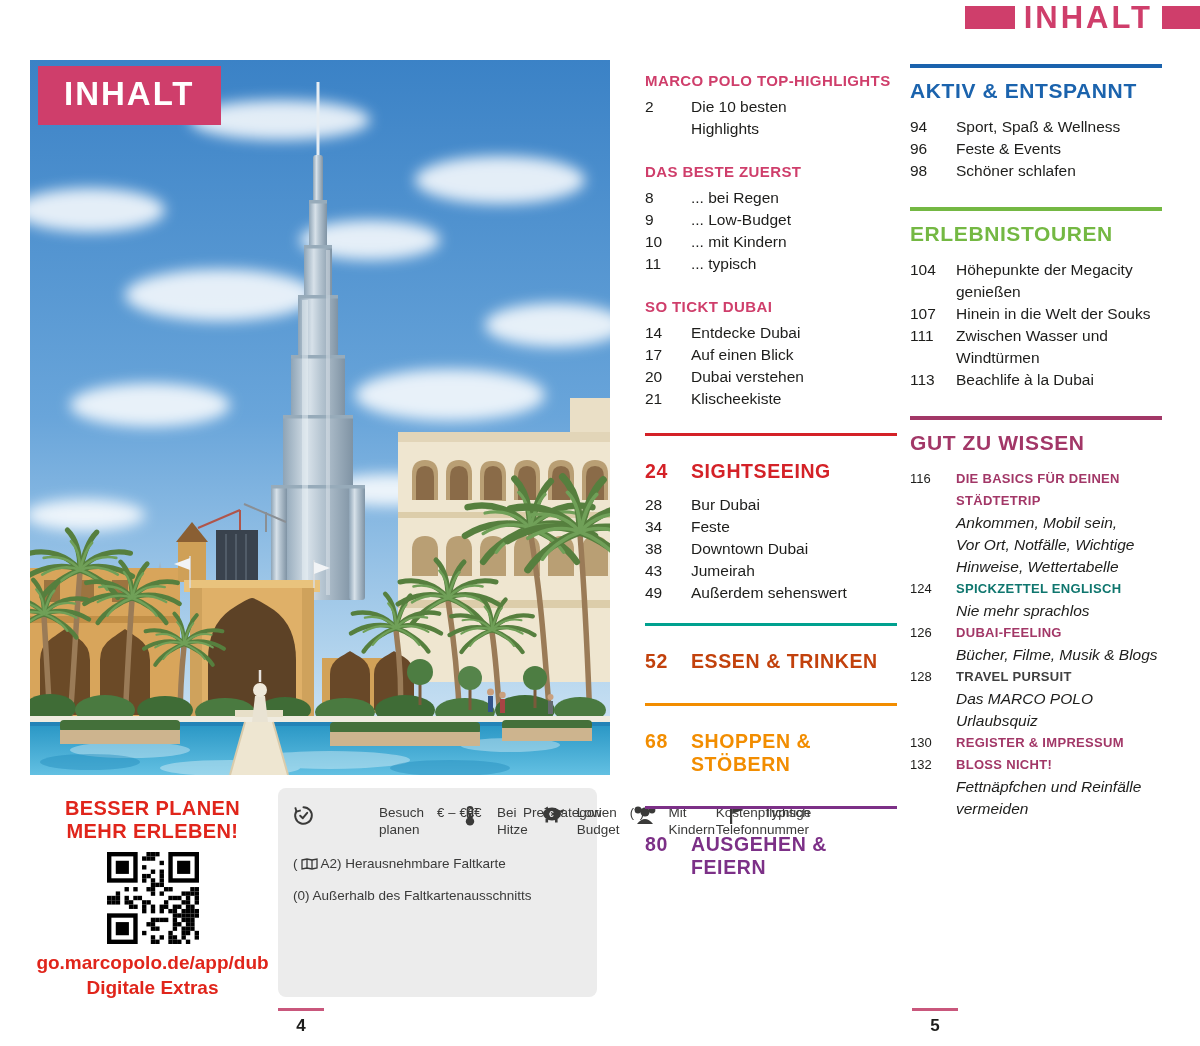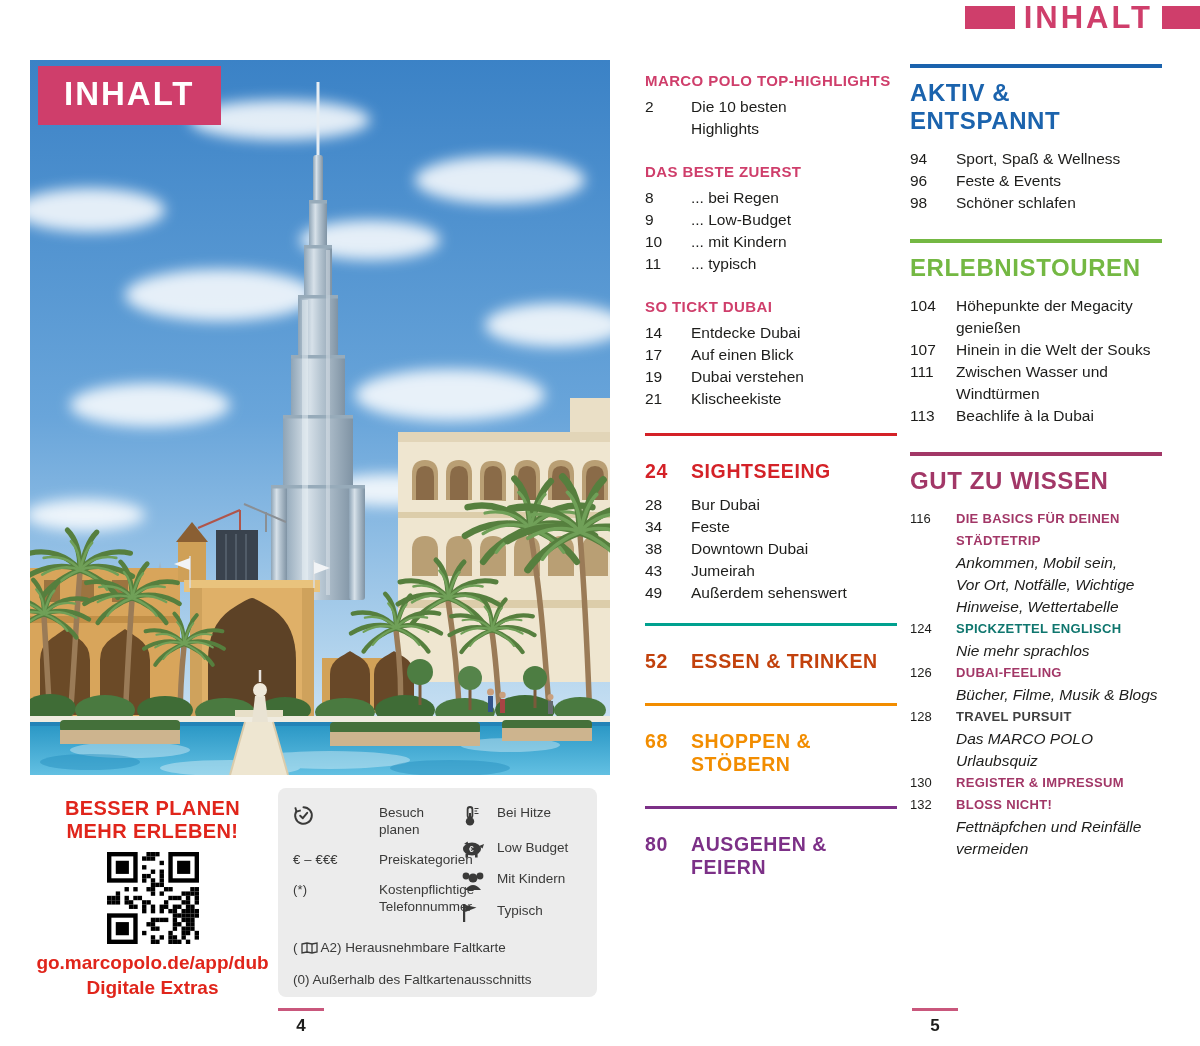--- a/index.html
+++ b/index.html
@@ -29,21 +29,21 @@
   .qr{display:block;margin:9px auto 7px;background:#fff}
   .promo-extras{font-weight:bold;font-size:19px;line-height:1.3}
 
   
   .legend{
     position:absolute;left:278px;top:788px;width:319px;height:209px;background:#ececec;
     border-radius:8px;box-sizing:border-box;padding:17px 8px 0 15px;color:#3a3a39;
     font-size:13.5px;line-height:1.25;
   }
   .legend-grid{display:flex}
-  .lcol{display:flex;flex-direction:column;gap:13px}
+  .lcol{display:flex;flex-direction:row;gap:13px}
   .lcol-left{width:168px}
   .lcol-right{flex:1}
   .litem{display:flex;align-items:flex-start}
   .lsym{width:86px;flex:none;font-size:13px;letter-spacing:.2px}
   .licon{width:36px;flex:none}
   .licon svg,.lsym svg{display:block}
   .lnotes{margin-top:17px;display:flex;flex-direction:column;gap:15px;font-size:13.5px}
   .lnote{display:flex;align-items:center;gap:3px}
 
   
@@ -53,21 +53,21 @@
   .row{display:flex;font-size:15.5px;line-height:22px;color:#1d1d1b}
   .row .num{width:46px;flex:none}
   .chap{margin-top:19px}
   .chap-rule{height:3px;background:#d42127}
   .chap-head{display:flex;font-size:19.5px;font-weight:bold;letter-spacing:.6px;padding:24px 0 11px}
   .chap-head .num{width:46px;flex:none}
 
   
   .col-right{position:absolute;left:910px;top:64px;width:252px}
   .rrule{height:4px}
-  .rtitle{font-size:24px;font-weight:bold;letter-spacing:.6px;margin:11px 0 13px}
+  .rtitle{font-size:21px;font-weight:bold;letter-spacing:.6px;margin:11px 0 13px}
   .rsec{margin-bottom:25px}
   .entryblock{margin:0}
   .entry{display:flex;font-size:13px;line-height:22px}
   .entry .num{width:46px;flex:none;color:#1d1d1b}
   .etitle{font-weight:bold;letter-spacing:.3px}
   .esub{font-style:italic;color:#1d1d1b;margin-left:46px;font-size:15.5px;line-height:22px}
 
   
   .pageno{position:absolute;top:1008px;width:46px;text-align:center;font-weight:bold;font-size:17px;color:#1d1d1b}
   .pageno .pnline{height:3px;background:#c9577c;margin-bottom:5px}
@@ -578,21 +578,21 @@
     <div class="minor-title">SO TICKT DUBAI</div>
     <div class="row">
         <span class="num">14</span>
         <span>Entdecke Dubai</span>
       </div>
     <div class="row">
         <span class="num">17</span>
         <span>Auf einen Blick</span>
       </div>
     <div class="row">
-        <span class="num">19</span>
+        <span class="num">20</span>
         <span>Dubai verstehen</span>
       </div>
     <div class="row">
         <span class="num">21</span>
         <span>Klischeekiste</span>
       </div>
   </section>
 
   <section class="chap">
     <div class="chap-rule" style="background: rgb(212, 33, 39);"></div>

